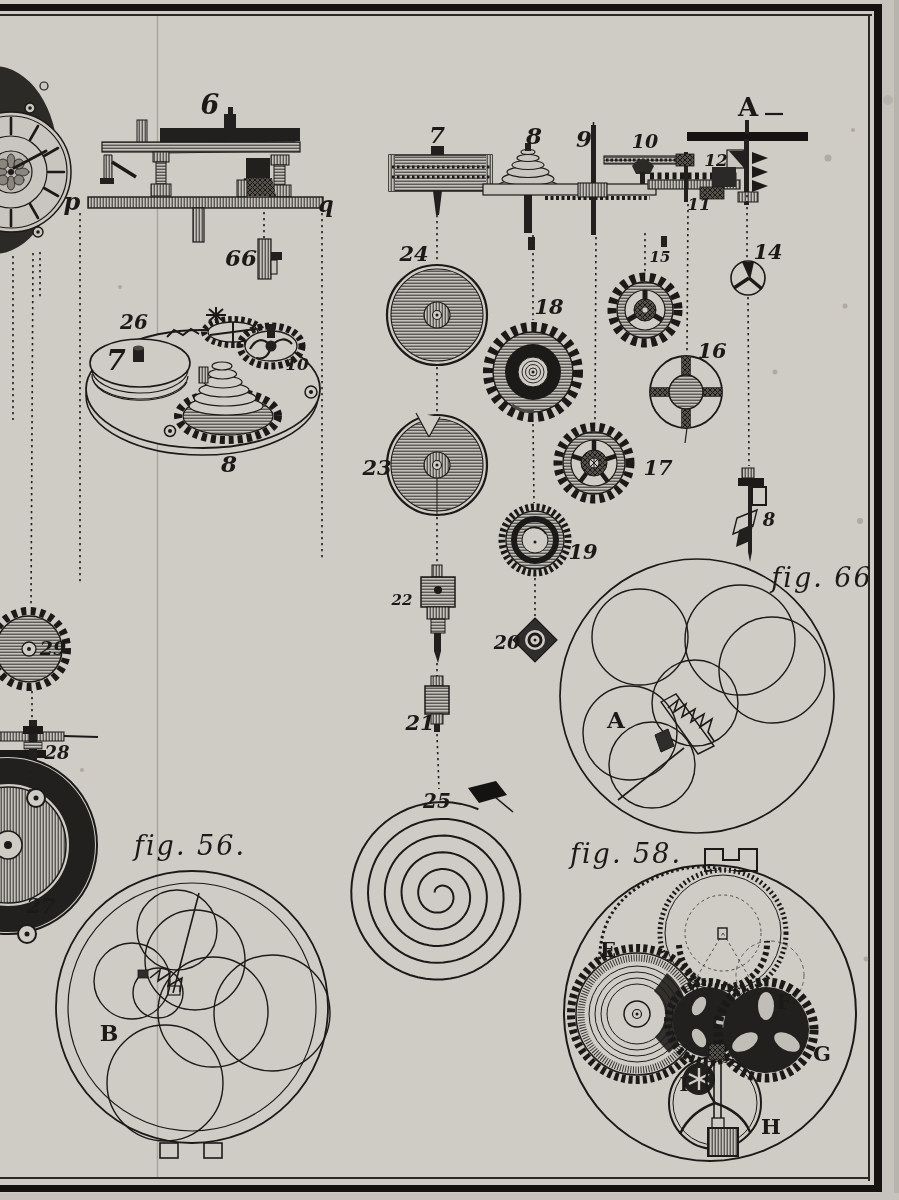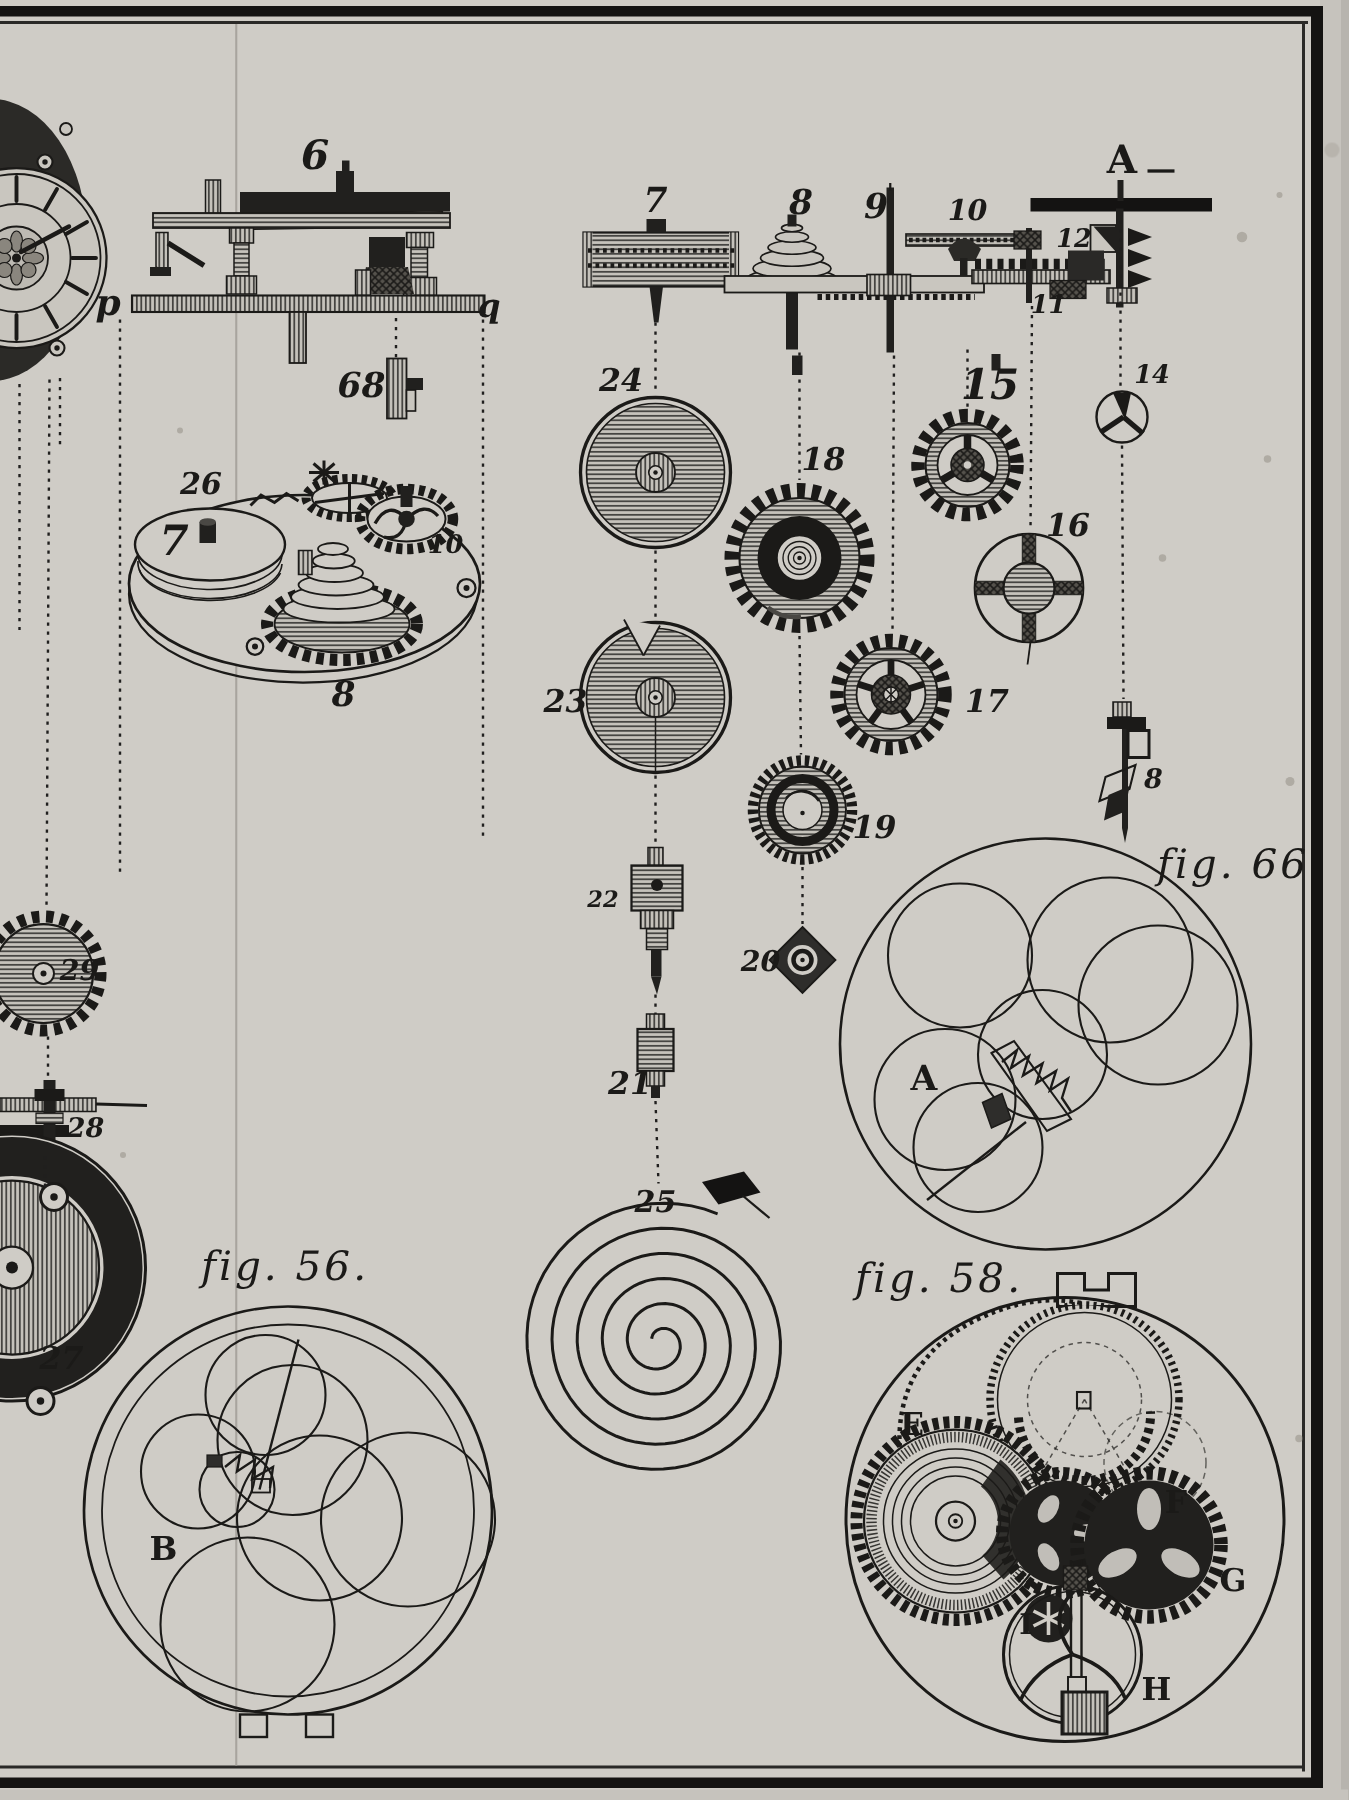--- a/index.html
+++ b/index.html
@@ -471,36 +471,36 @@
     <circle cx="82" cy="770" r="2"></circle>
         <circle cx="866" cy="959" r="2.5"></circle>
     <circle cx="888" cy="100" r="5" opacity="0.5"></circle>
   </g>
 </svg>
 
 <div class="labels">
   <div class="lbl" style="left:210px;top:104px;font-size:27px">6</div>
   <div class="lbl" style="left:72px;top:202px;font-size:24px">p</div>
   <div class="lbl" style="left:326px;top:204px;font-size:22px">q</div>
-  <div class="lbl" style="left:241px;top:257px;font-size:23px">68</div>
+  <div class="lbl" style="left:241px;top:257px;font-size:23px">66</div>
   <div class="lbl" style="left:134px;top:322px;font-size:20px">26</div>
   <div class="lbl" style="left:116px;top:361px;font-size:28px">7</div>
   <div class="lbl" style="left:297px;top:364px;font-size:17px">10</div>
   <div class="lbl" style="left:229px;top:463px;font-size:23px">8</div>
   <div class="lbl" style="left:437px;top:134px;font-size:23px">7</div>
   <div class="lbl" style="left:534px;top:135px;font-size:23px">8</div>
   <div class="lbl" style="left:584px;top:138px;font-size:23px">9</div>
   <div class="lbl" style="left:645px;top:141px;font-size:19px">10</div>
   <div class="lbl" style="left:699px;top:204px;font-size:17px">11</div>
   <div class="lbl" style="left:716px;top:160px;font-size:17px">12</div>
   <div class="lbl rom" style="left:748px;top:107px;font-size:26px">A</div>
   <div class="lbl" style="left:414px;top:253px;font-size:21px">24</div>
   <div class="lbl" style="left:549px;top:306px;font-size:21px">18</div>
-  <div class="lbl" style="left:660px;top:257px;font-size:28px">15</div>
-  <div class="lbl" style="left:768px;top:251px;font-size:17px">14</div>
+  <div class="lbl" style="left:660px;top:257px;font-size:15px">15</div>
+  <div class="lbl" style="left:768px;top:251px;font-size:21px">14</div>
   <div class="lbl" style="left:712px;top:350px;font-size:21px">16</div>
   <div class="lbl" style="left:377px;top:467px;font-size:21px">23</div>
   <div class="lbl" style="left:658px;top:467px;font-size:21px">17</div>
   <div class="lbl" style="left:583px;top:551px;font-size:21px">19</div>
   <div class="lbl" style="left:769px;top:520px;font-size:18px">8</div>
   <div class="lbl" style="left:402px;top:600px;font-size:15px">22</div>
   <div class="lbl" style="left:507px;top:642px;font-size:19px">20</div>
   <div class="lbl" style="left:420px;top:722px;font-size:21px">21</div>
   <div class="lbl" style="left:437px;top:801px;font-size:20px">25</div>
   <div class="lbl cap" style="left:822px;top:577px;font-size:27px">fig. 66</div>

